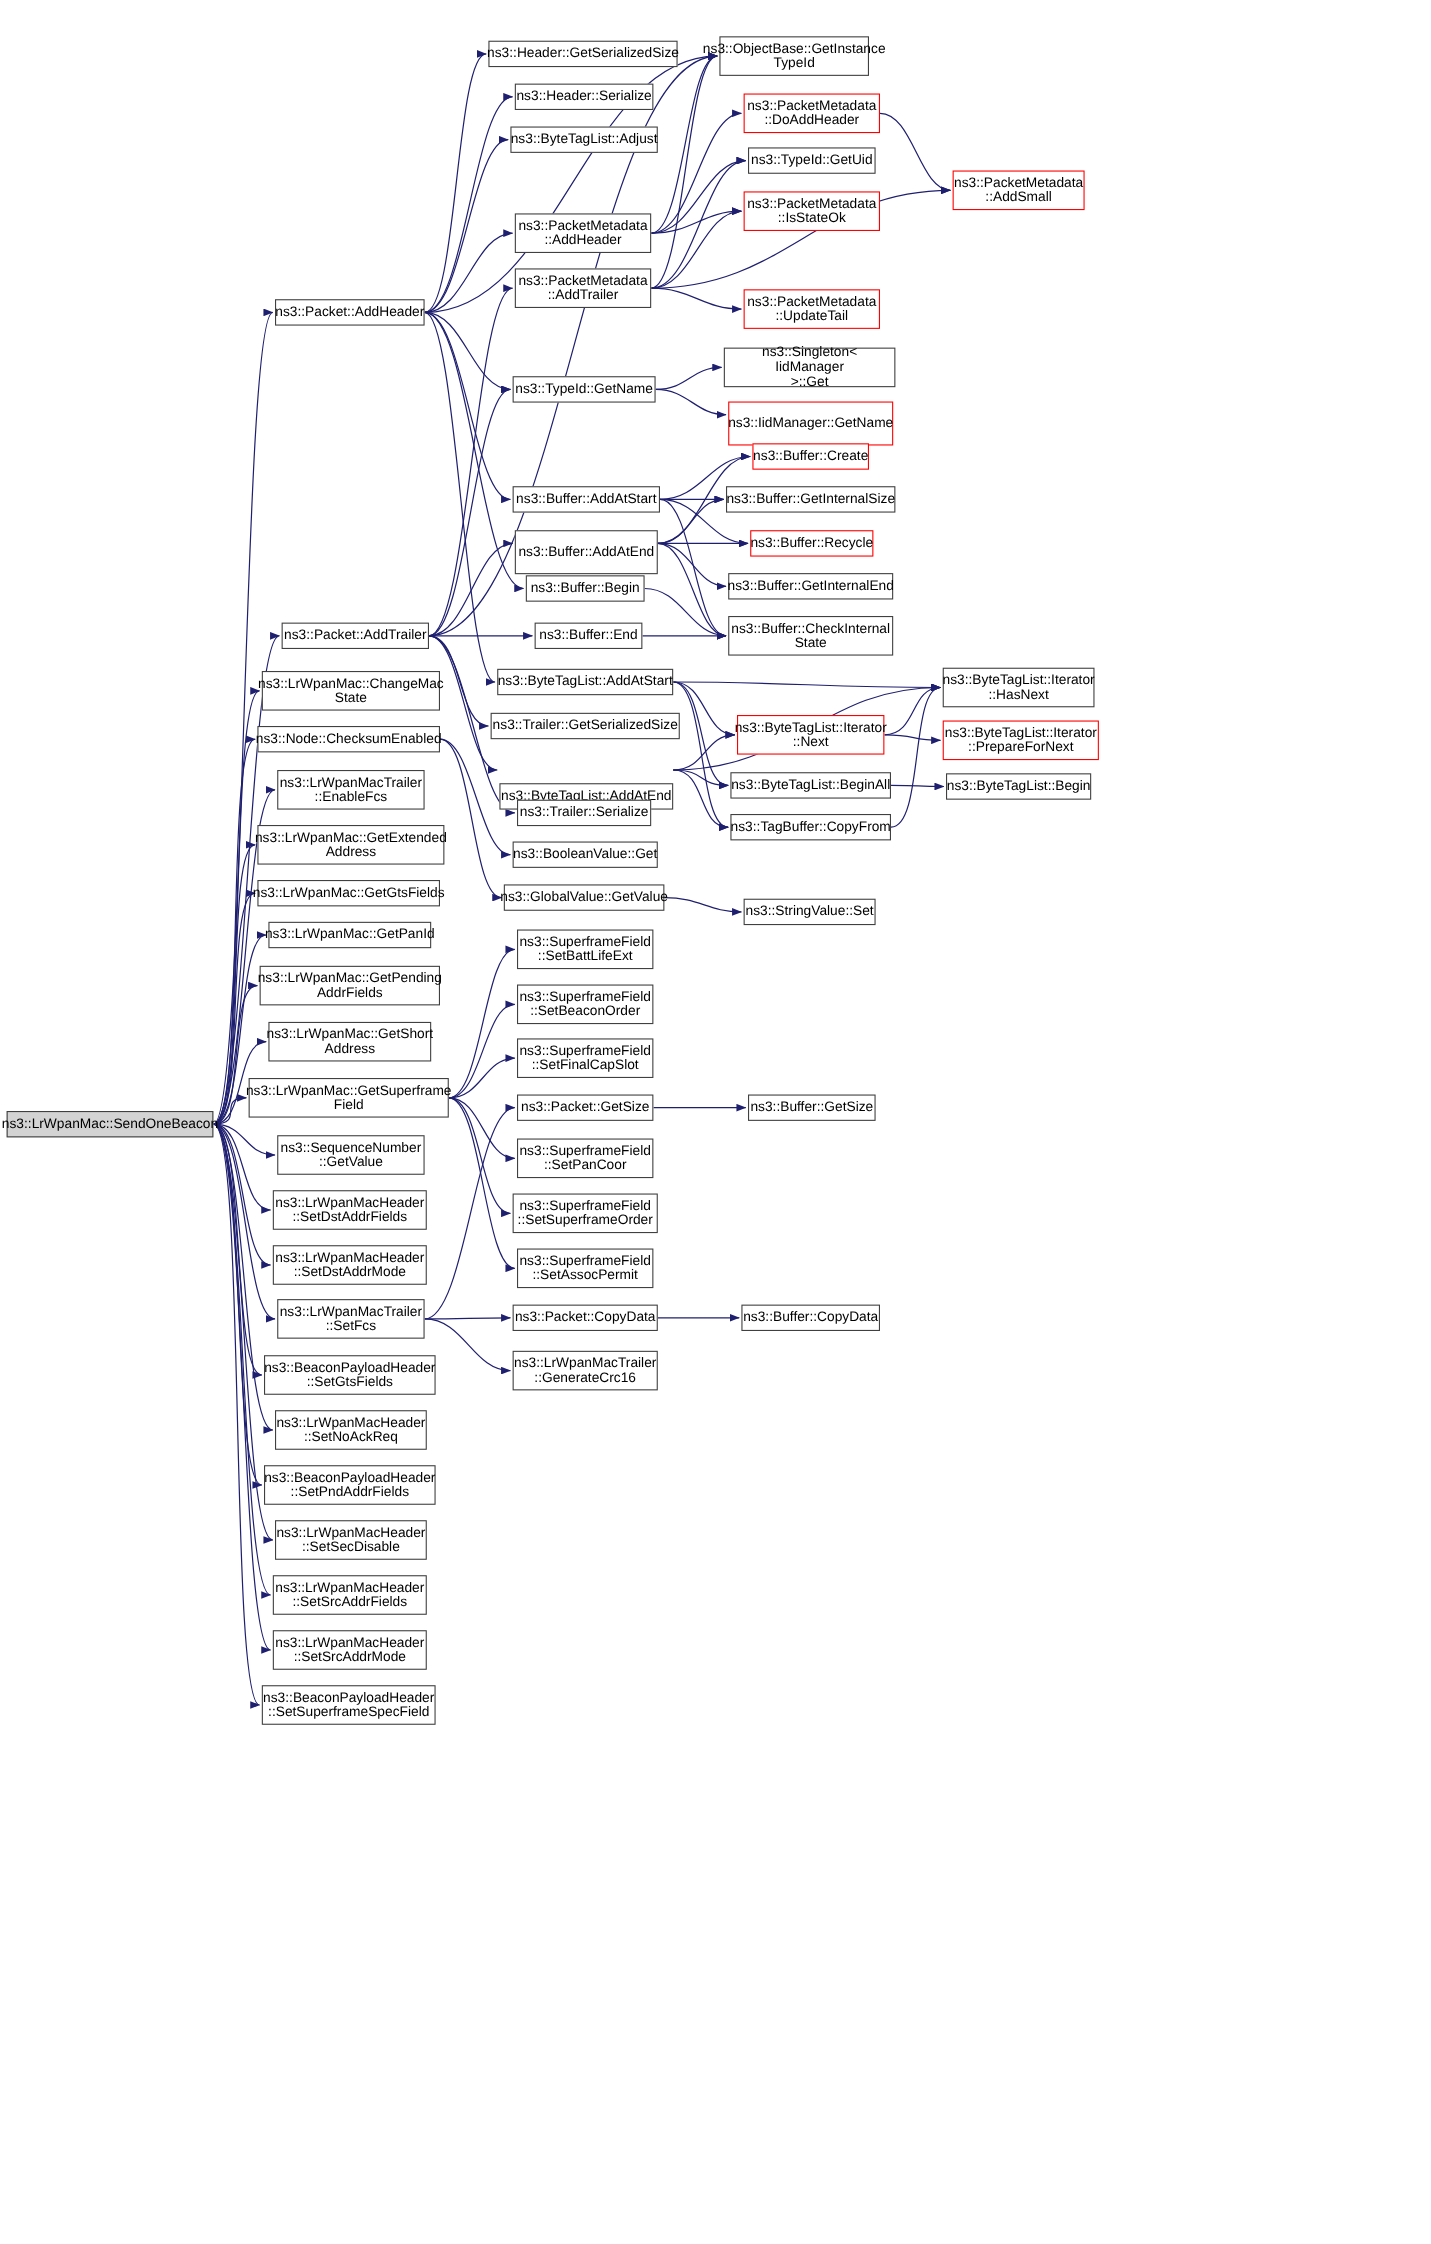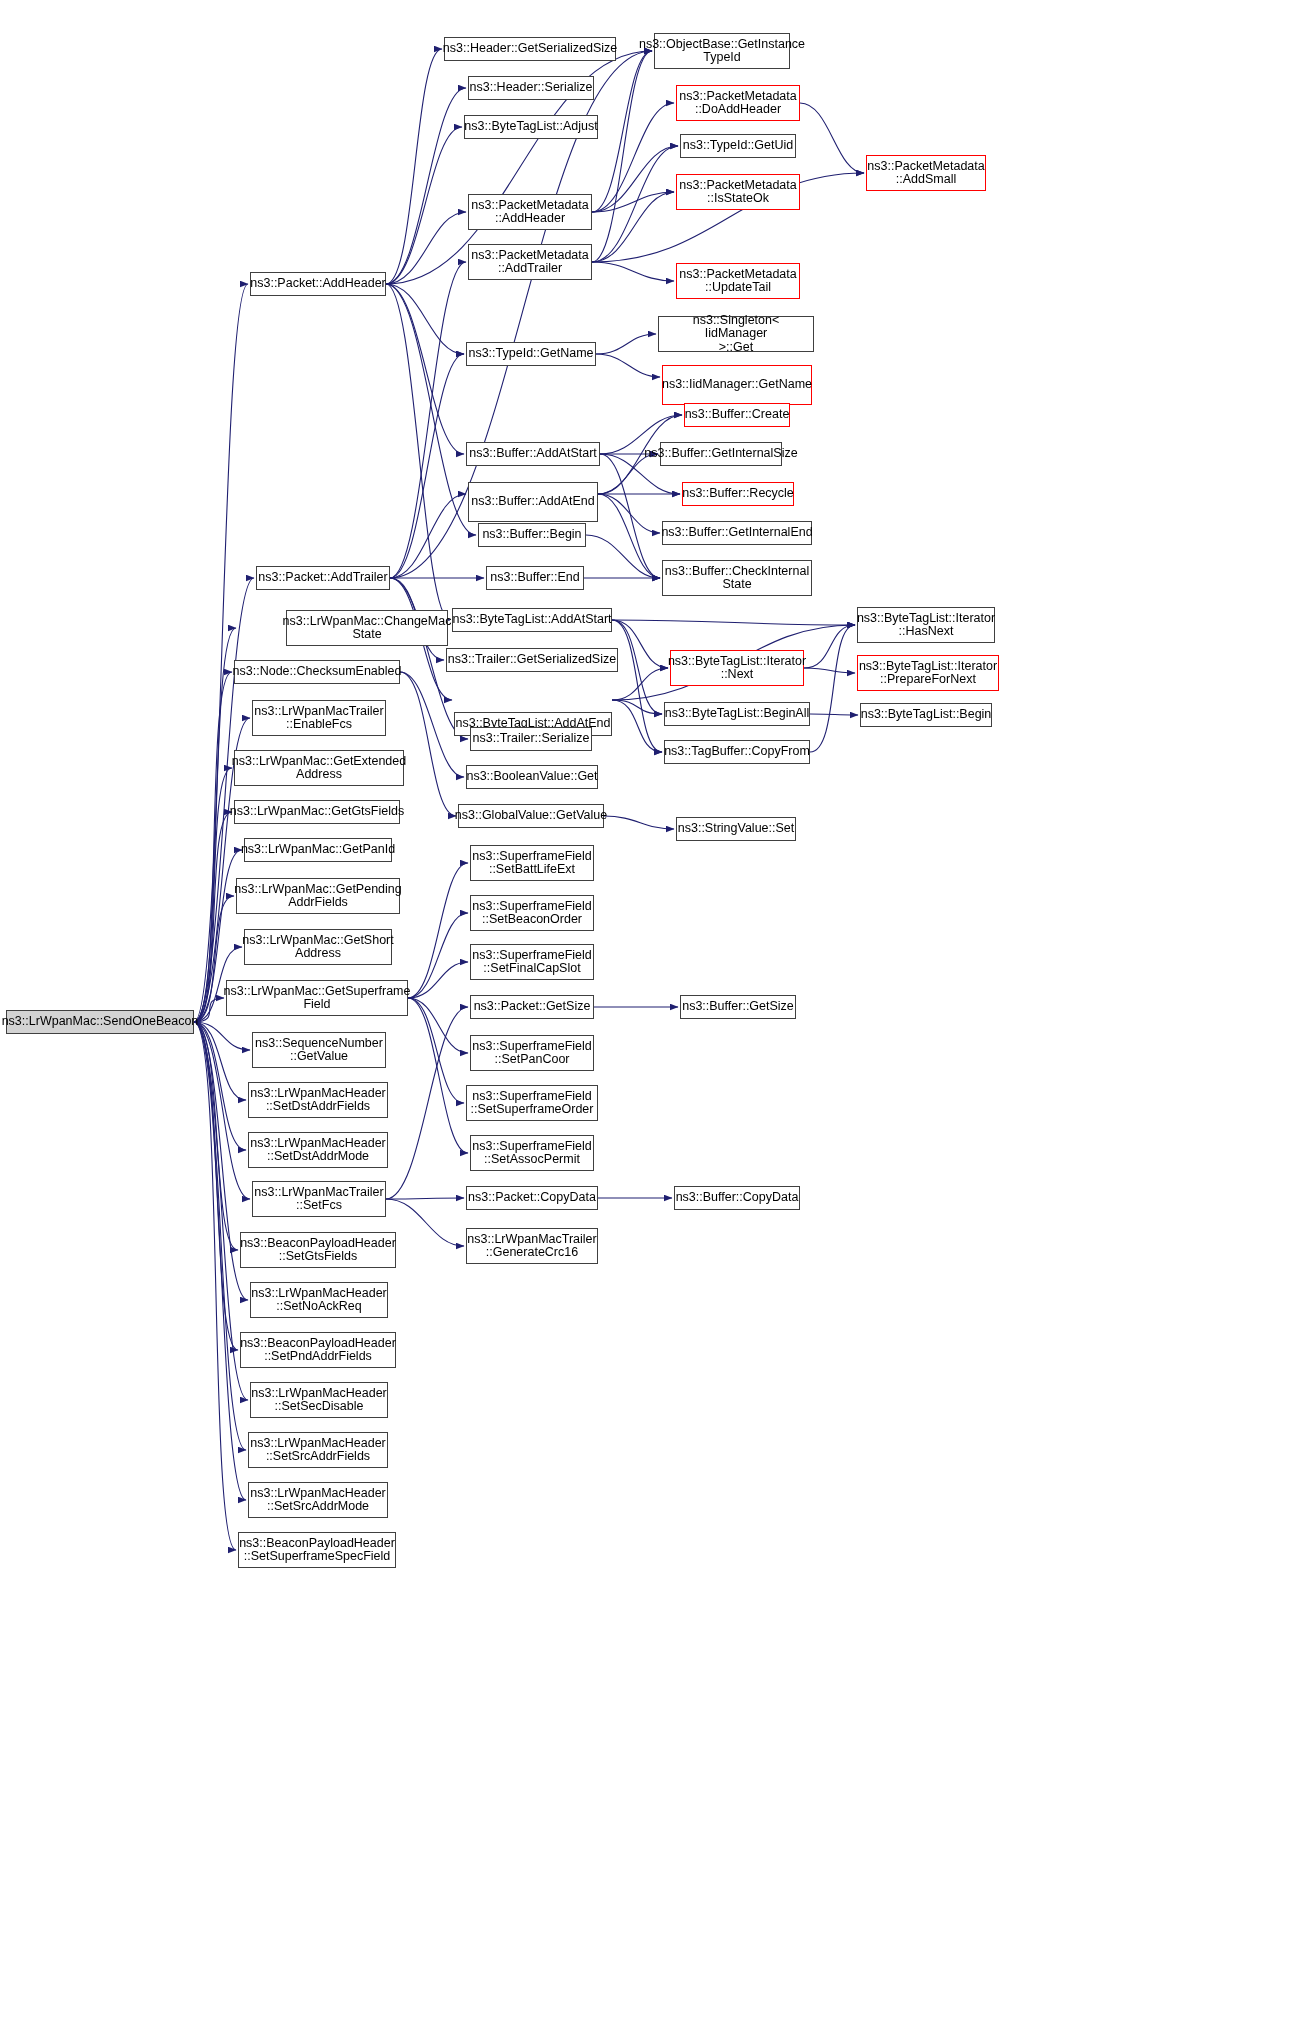--- a/index.html
+++ b/index.html
@@ -111,21 +111,21 @@
         <path d="M408,998 C438,998 440,1153 468,1153" marker-end="url(#arrow)" stroke="#1f1f70"></path>
         <path d="M386,1199 C423.8,1199 432.2,1007 468,1007" marker-end="url(#arrow)" stroke="#1f1f70"></path>
         <path d="M386,1199 C422,1199 430,1198 464,1198" marker-end="url(#arrow)" stroke="#1f1f70"></path>
         <path d="M386,1199 C422,1199 430,1246 464,1246" marker-end="url(#arrow)" stroke="#1f1f70"></path>
       </g>
   </svg>
   <div id="node-layer">
       <div class="node root" style="left: 6px; top: 1010px; width: 188px; height: 24px;">ns3::LrWpanMac::SendOneBeacon</div>
       <div class="node" style="left: 250px; top: 272px; width: 136px; height: 24px;">ns3::Packet::AddHeader</div>
       <div class="node" style="left: 256px; top: 566px; width: 134px; height: 24px;">ns3::Packet::AddTrailer</div>
-      <div class="node" style="left: 238px; top: 610px; width: 162px; height: 36px; margin-left: 48px;">ns3::LrWpanMac::ChangeMac
+      <div class="node" style="left: 238px; top: 610px; width: 162px; height: 36px;">ns3::LrWpanMac::ChangeMac
 State</div>
       <div class="node" style="left: 234px; top: 660px; width: 166px; height: 24px;">ns3::Node::ChecksumEnabled</div>
       <div class="node" style="left: 252px; top: 700px; width: 134px; height: 36px;">ns3::LrWpanMacTrailer
 ::EnableFcs</div>
       <div class="node" style="left: 234px; top: 750px; width: 170px; height: 36px;">ns3::LrWpanMac::GetExtended
 Address</div>
       <div class="node" style="left: 234px; top: 800px; width: 166px; height: 24px;">ns3::LrWpanMac::GetGtsFields</div>
       <div class="node" style="left: 244px; top: 838px; width: 148px; height: 24px;">ns3::LrWpanMac::GetPanId</div>
       <div class="node" style="left: 236px; top: 878px; width: 164px; height: 36px;">ns3::LrWpanMac::GetPending
 AddrFields</div>
@@ -195,21 +195,21 @@
 ::DoAddHeader</div>
       <div class="node" style="left: 680px; top: 134px; width: 116px; height: 24px;">ns3::TypeId::GetUid</div>
       <div class="node red" style="left: 676px; top: 174px; width: 124px; height: 36px;">ns3::PacketMetadata
 ::IsStateOk</div>
       <div class="node red" style="left: 676px; top: 263px; width: 124px; height: 36px;">ns3::PacketMetadata
 ::UpdateTail</div>
       <div class="node" style="left: 658px; top: 316px; width: 156px; height: 36px;">ns3::Singleton&lt; IidManager
 &gt;::Get</div>
       <div class="node red" style="left: 662px; top: 365px; width: 150px; height: 40px;">ns3::IidManager::GetName</div>
       <div class="node red" style="left: 684px; top: 403px; width: 106px; height: 24px;">ns3::Buffer::Create</div>
-      <div class="node" style="left: 660px; top: 442px; width: 122px; height: 24px;">ns3::Buffer::GetInternalSize</div>
+      <div class="node" style="left: 660px; top: 442px; width: 154px; height: 24px;">ns3::Buffer::GetInternalSize</div>
       <div class="node red" style="left: 682px; top: 482px; width: 112px; height: 24px;">ns3::Buffer::Recycle</div>
       <div class="node" style="left: 662px; top: 521px; width: 150px; height: 24px;">ns3::Buffer::GetInternalEnd</div>
       <div class="node" style="left: 662px; top: 560px; width: 150px; height: 36px;">ns3::Buffer::CheckInternal
 State</div>
       <div class="node red" style="left: 670px; top: 650px; width: 134px; height: 36px;">ns3::ByteTagList::Iterator
 ::Next</div>
       <div class="node" style="left: 664px; top: 702px; width: 146px; height: 24px;">ns3::ByteTagList::BeginAll</div>
       <div class="node" style="left: 664px; top: 740px; width: 146px; height: 24px;">ns3::TagBuffer::CopyFrom</div>
       <div class="node" style="left: 676px; top: 817px; width: 120px; height: 24px;">ns3::StringValue::Set</div>
       <div class="node" style="left: 680px; top: 995px; width: 116px; height: 24px;">ns3::Buffer::GetSize</div>

